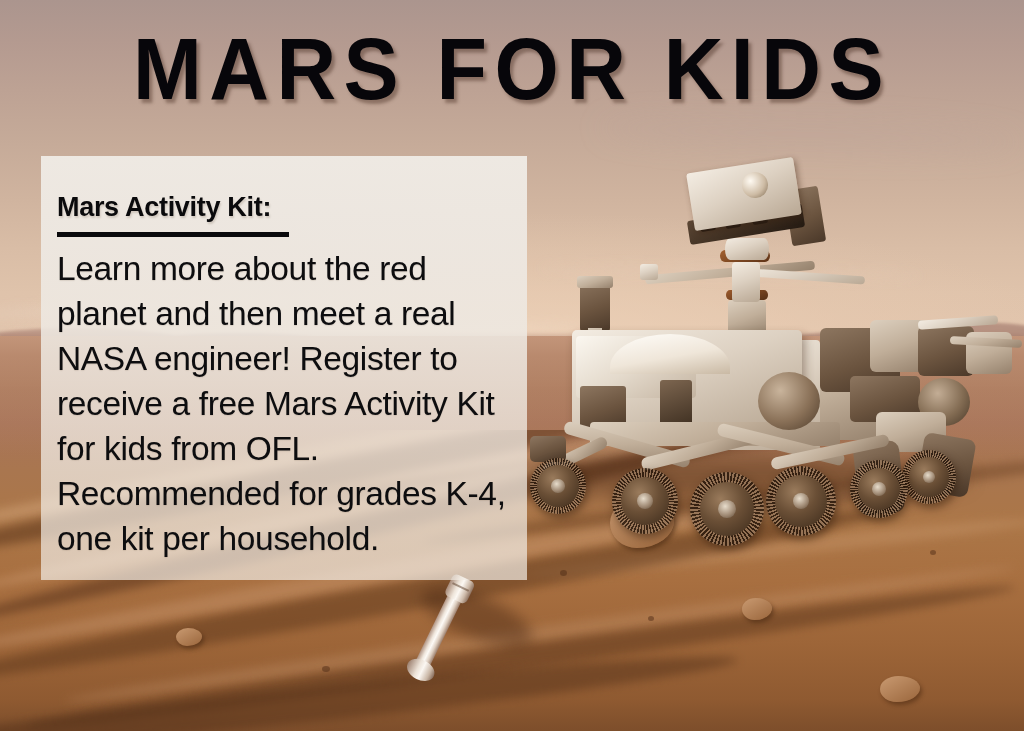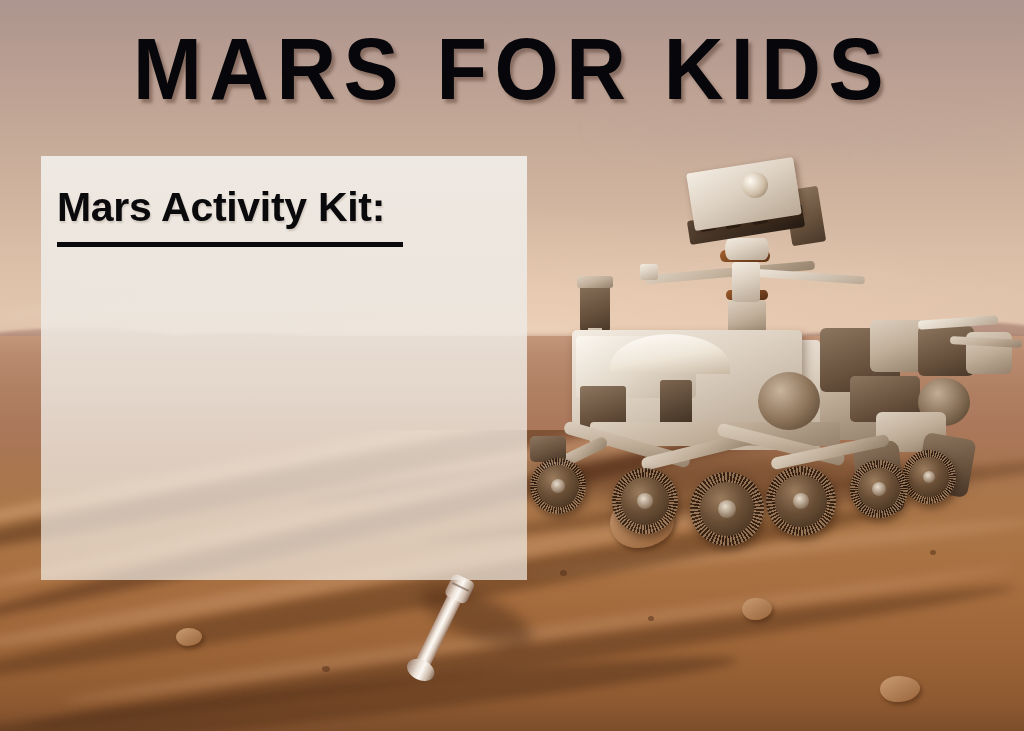--- a/index.html
+++ b/index.html
@@ -266,26 +266,26 @@
         rgba(238,233,227,.93) 22%,
         rgba(238,233,226,.86) 44%,
         rgba(240,234,226,.78) 64%,
         rgba(240,234,226,.72) 84%,
         rgba(241,235,227,.70) 100%);
     padding:28px 20px 0 16px;
   }
   .card-heading{
     font-family:"Liberation Sans","DejaVu Sans",sans-serif;
     font-weight:700;
-    font-size:41px;
+    font-size:27px;
     line-height:46px;
     color:#0a0a0c;
     display:inline-block;
     border-bottom:5px solid #0a0a0c;
-    padding-bottom:12px;
+    padding-bottom:2px;
     padding-right:18px;
     letter-spacing:-.3px;
     margin-bottom:9px;
     text-shadow:1px 2px 2px rgba(90,70,50,.20);
   }
   .card-body{
     font-family:"Liberation Sans","DejaVu Sans",sans-serif;
     font-weight:400;
     font-size:33.5px;
     line-height:45px;
@@ -408,15 +408,16 @@
   <div class="tube">
     <div class="tube-body"></div>
     <div class="tube-foot"></div>
     <div class="tube-cap"></div>
   </div>
 
   <div class="title">MARS FOR KIDS</div>
 
   <div class="card">
     <div class="card-heading">Mars Activity Kit:</div>
+    <div class="card-body">Learn more about the red planet and then meet a real NASA engineer! Register to receive a free Mars Activity Kit for kids from OFL. Recommended for grades K-4, one kit per household.</div>
   </div>
 
 </div>
 
 </body></html>

